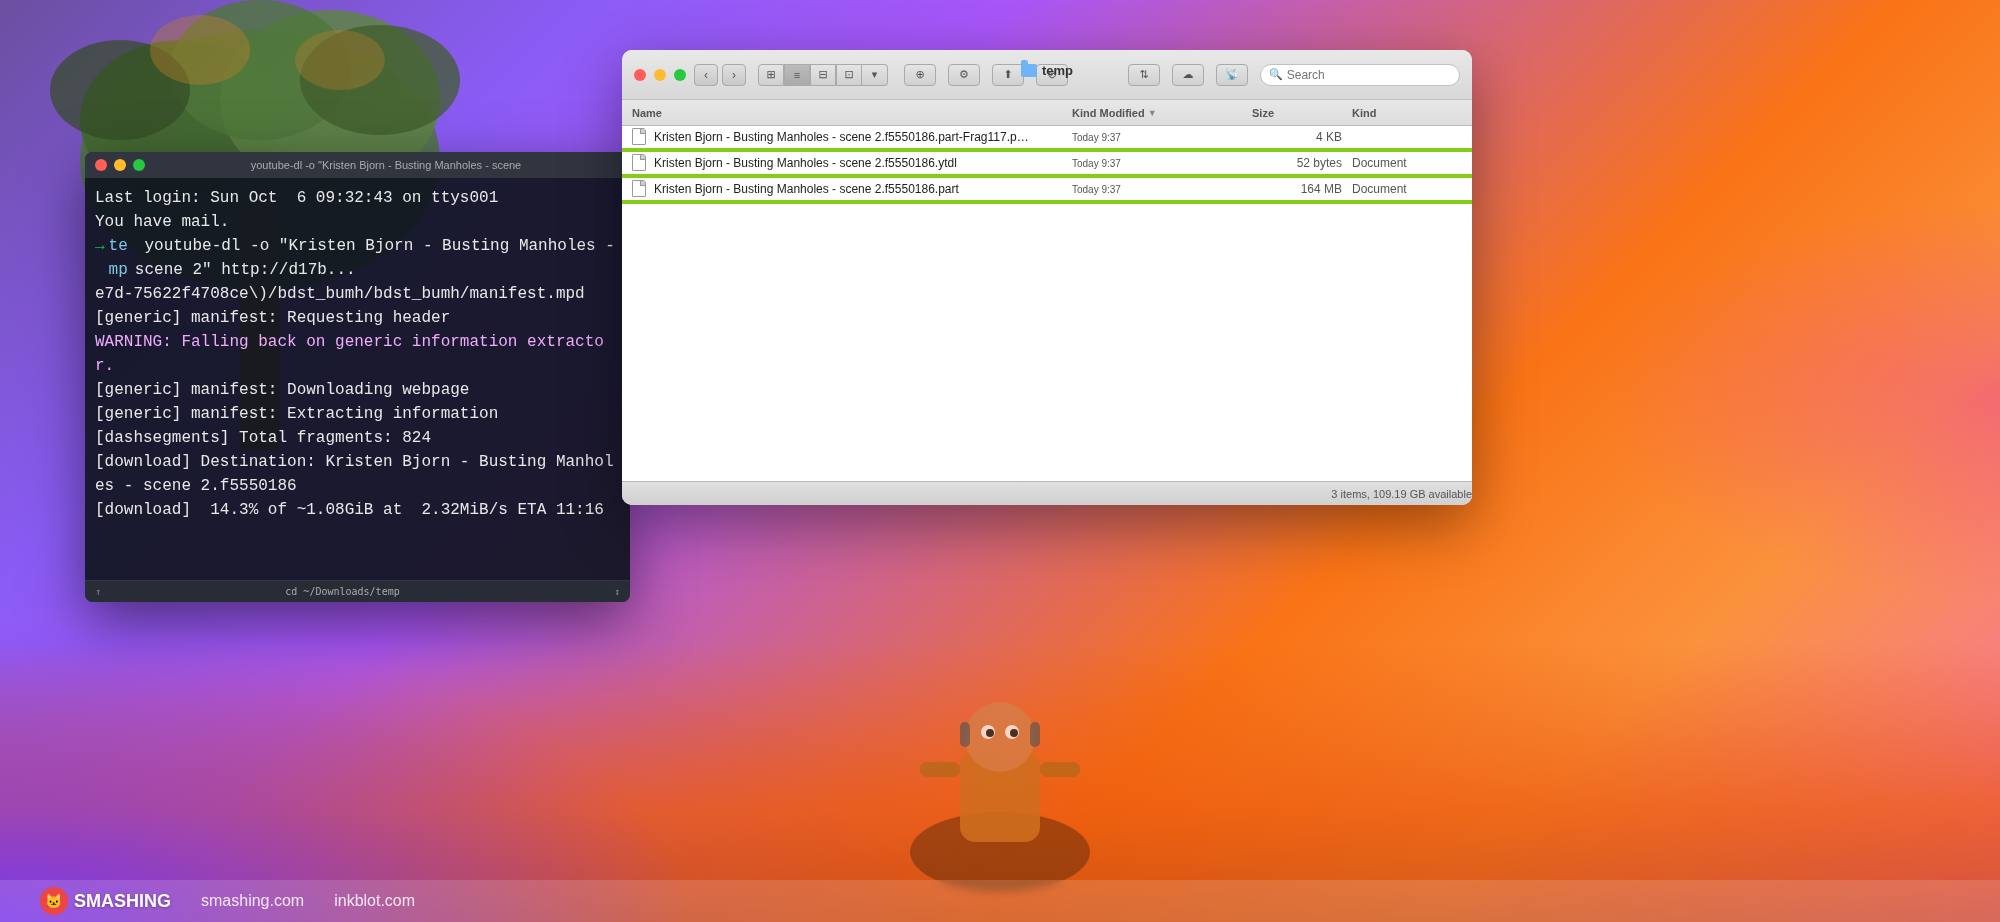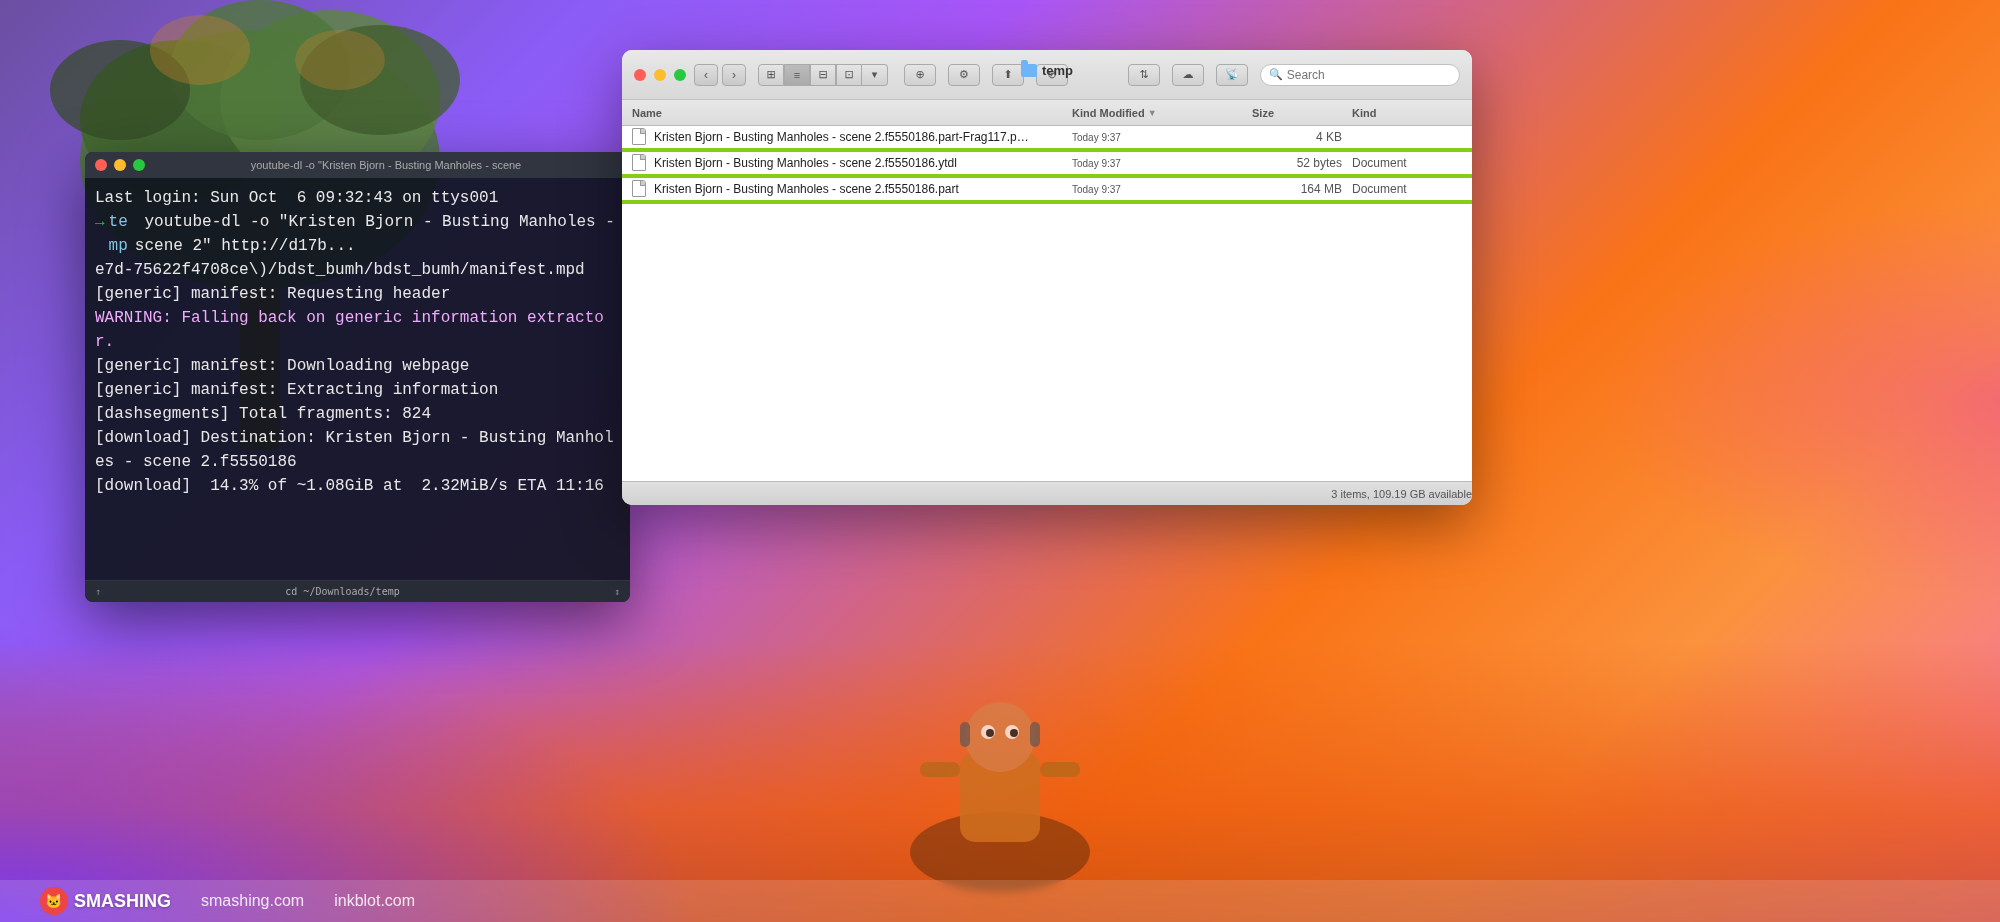--- a/index.html
+++ b/index.html
@@ -522,20 +522,21 @@
 
 <div class="terminal-window">
   <div class="terminal-titlebar">
     <div class="window-btn close"></div>
     <div class="window-btn minimize"></div>
     <div class="window-btn maximize"></div>
     <span class="terminal-title-text">youtube-dl -o "Kristen Bjorn - Busting Manholes - scene</span>
   </div>
   <div class="terminal-body">
     <div class="terminal-line">Last login: Sun Oct  6 09:32:43 on ttys001</div>
+    <div class="terminal-line">You have mail.</div>
     <div class="terminal-line command-line">
       <span class="prompt-arrow">→</span>
       <span class="prompt-dir">temp</span>
       <span> youtube-dl -o "Kristen Bjorn - Busting Manholes - scene 2" http://d17b...</span>
     </div>
     <div class="terminal-line">e7d-75622f4708ce\)/bdst_bumh/bdst_bumh/manifest.mpd</div>
     <div class="terminal-line">[generic] manifest: Requesting header</div>
     <div class="terminal-line warning">WARNING: Falling back on generic information extractor.</div>
     <div class="terminal-line">[generic] manifest: Downloading webpage</div>
     <div class="terminal-line">[generic] manifest: Extracting information</div>

